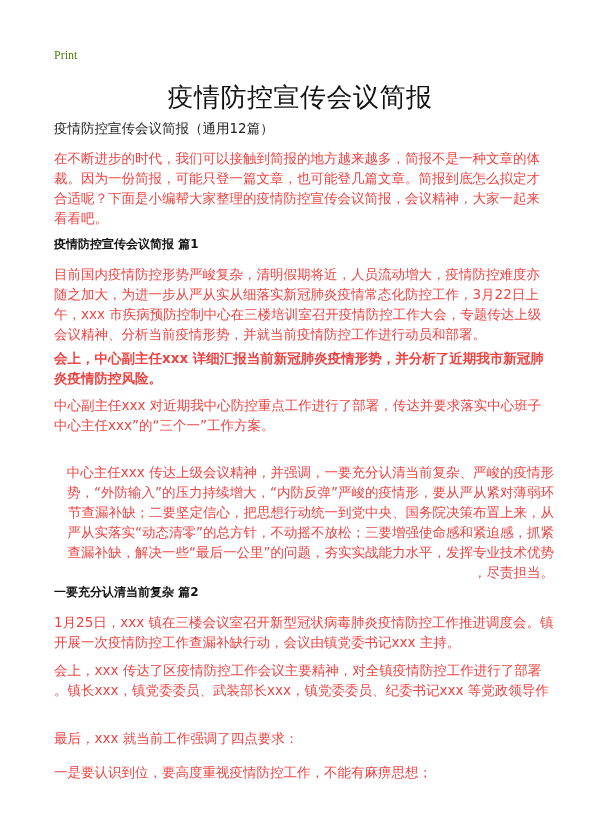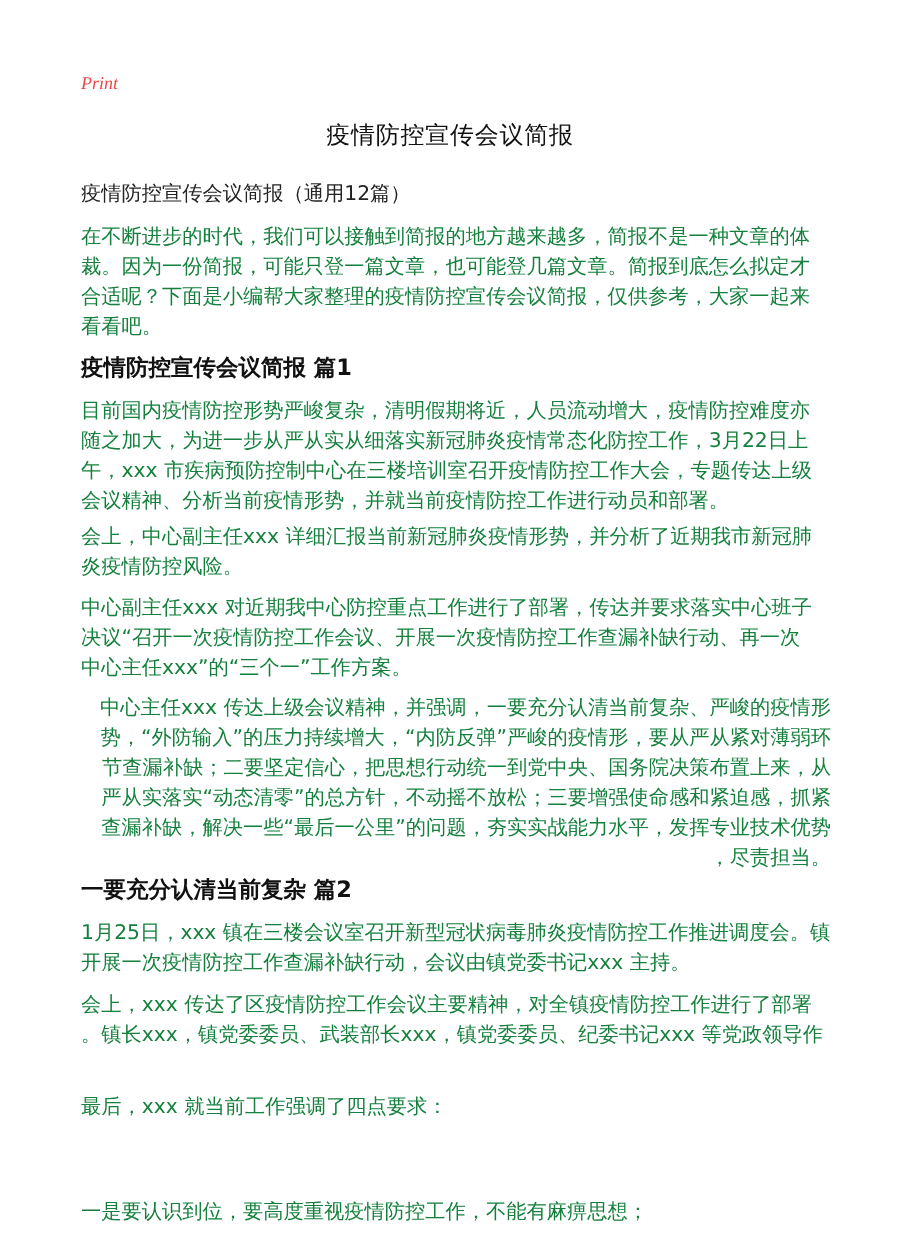--- a/index.html
+++ b/index.html
@@ -1,59 +1,58 @@
 <!DOCTYPE html>
 <html><head>
 <meta charset="utf-8">
 <style>
   html, body { margin: 0; padding: 0; background: #ffffff; }
   body {
     width: 600px; height: 828px; overflow: hidden; position: relative;
     font-family: "DejaVu Sans", sans-serif; color: #222;
   }
-  .print { position: absolute; left: 54px; top: 48px; font-family: "Liberation Serif", serif; font-size: 12px; color: #ef4444; font-style: italic; }
-  .title { position: absolute; left: 0; width: 600px; top: 80px; text-align: center; font-size: 16px; color: #111; letter-spacing: 0.5px; }
+  .print { position: absolute; left: 54px; top: 48px; font-family: "Liberation Serif", serif; font-size: 12px; color: #4d7c0f; }
+  .title { position: absolute; left: 0; width: 600px; top: 80px; text-align: center; font-size: 26px; color: #111; letter-spacing: 0.5px; }
   .subtitle { position: absolute; left: 54px; top: 120px; font-size: 13.5px; color: #222; }
-  .para { position: absolute; left: 54px; width: 500px; font-size: 13.5px; line-height: 20px; color: #15803d; }
+  .para { position: absolute; left: 54px; width: 500px; font-size: 13.5px; line-height: 20px; color: #ef4444; }
   .para .ln { display: block; white-space: nowrap; }
-  .heading { position: absolute; left: 54px; font-size: 15px; font-weight: bold; color: #111; }
+  .heading { position: absolute; left: 54px; font-size: 12px; font-weight: bold; color: #111; }
 </style>
 </head>
 <body>
 
 <div class="print">Print</div>
 
 <div class="title">疫情防控宣传会议简报</div>
 
 <div class="subtitle">疫情防控宣传会议简报（通用12篇）</div>
 
 <div class="para" style="top:148px;">
   <span class="ln">在不断进步的时代，我们可以接触到简报的地方越来越多，简报不是一种文章的体</span>
   <span class="ln">裁。因为一份简报，可能只登一篇文章，也可能登几篇文章。简报到底怎么拟定才</span>
-  <span class="ln">合适呢？下面是小编帮大家整理的疫情防控宣传会议简报，仅供参考，大家一起来</span>
+  <span class="ln">合适呢？下面是小编帮大家整理的疫情防控宣传会议简报，会议精神，大家一起来</span>
   <span class="ln">看看吧。</span>
 </div>
 
 <div class="heading" style="top:236px;">疫情防控宣传会议简报 篇1</div>
 
 <div class="para" style="top:264px;">
   <span class="ln">目前国内疫情防控形势严峻复杂，清明假期将近，人员流动增大，疫情防控难度亦</span>
   <span class="ln">随之加大，为进一步从严从实从细落实新冠肺炎疫情常态化防控工作，3月22日上</span>
   <span class="ln">午，xxx 市疾病预防控制中心在三楼培训室召开疫情防控工作大会，专题传达上级</span>
   <span class="ln">会议精神、分析当前疫情形势，并就当前疫情防控工作进行动员和部署。</span>
 </div>
 
-<div class="para" style="top:348px;">
+<div class="para" style="top:348px;font-weight:bold;">
   <span class="ln">会上，中心副主任xxx 详细汇报当前新冠肺炎疫情形势，并分析了近期我市新冠肺</span>
   <span class="ln">炎疫情防控风险。</span>
 </div>
 
 <div class="para" style="top:395px;">
   <span class="ln">中心副主任xxx 对近期我中心防控重点工作进行了部署，传达并要求落实中心班子</span>
-  <span class="ln">决议“召开一次疫情防控工作会议、开展一次疫情防控工作查漏补缺行动、再一次</span>
   <span class="ln">中心主任xxx”的“三个一”工作方案。</span>
 </div>
 
 <div class="para" style="top:462px;text-align:right;">
   <span class="ln">中心主任xxx 传达上级会议精神，并强调，一要充分认清当前复杂、严峻的疫情形</span>
   <span class="ln">势，“外防输入”的压力持续增大，“内防反弹”严峻的疫情形，要从严从紧对薄弱环</span>
   <span class="ln">节查漏补缺；二要坚定信心，把思想行动统一到党中央、国务院决策布置上来，从</span>
   <span class="ln">严从实落实“动态清零”的总方针，不动摇不放松；三要增强使命感和紧迫感，抓紧</span>
   <span class="ln">查漏补缺，解决一些“最后一公里”的问题，夯实实战能力水平，发挥专业技术优势</span>
   <span class="ln">，尽责担当。</span>
@@ -68,15 +67,15 @@
 
 <div class="para" style="top:660px;">
   <span class="ln">会上，xxx 传达了区疫情防控工作会议主要精神，对全镇疫情防控工作进行了部署</span>
   <span class="ln">。镇长xxx，镇党委委员、武装部长xxx，镇党委委员、纪委书记xxx 等党政领导作</span>
 </div>
 
 <div class="para" style="top:728px;">
   <span class="ln">最后，xxx 就当前工作强调了四点要求：</span>
 </div>
 
-<div class="para" style="top:762px;margin-top:36px;">
+<div class="para" style="top:762px;">
   <span class="ln">一是要认识到位，要高度重视疫情防控工作，不能有麻痹思想；</span>
 </div>
 
 </body></html>

